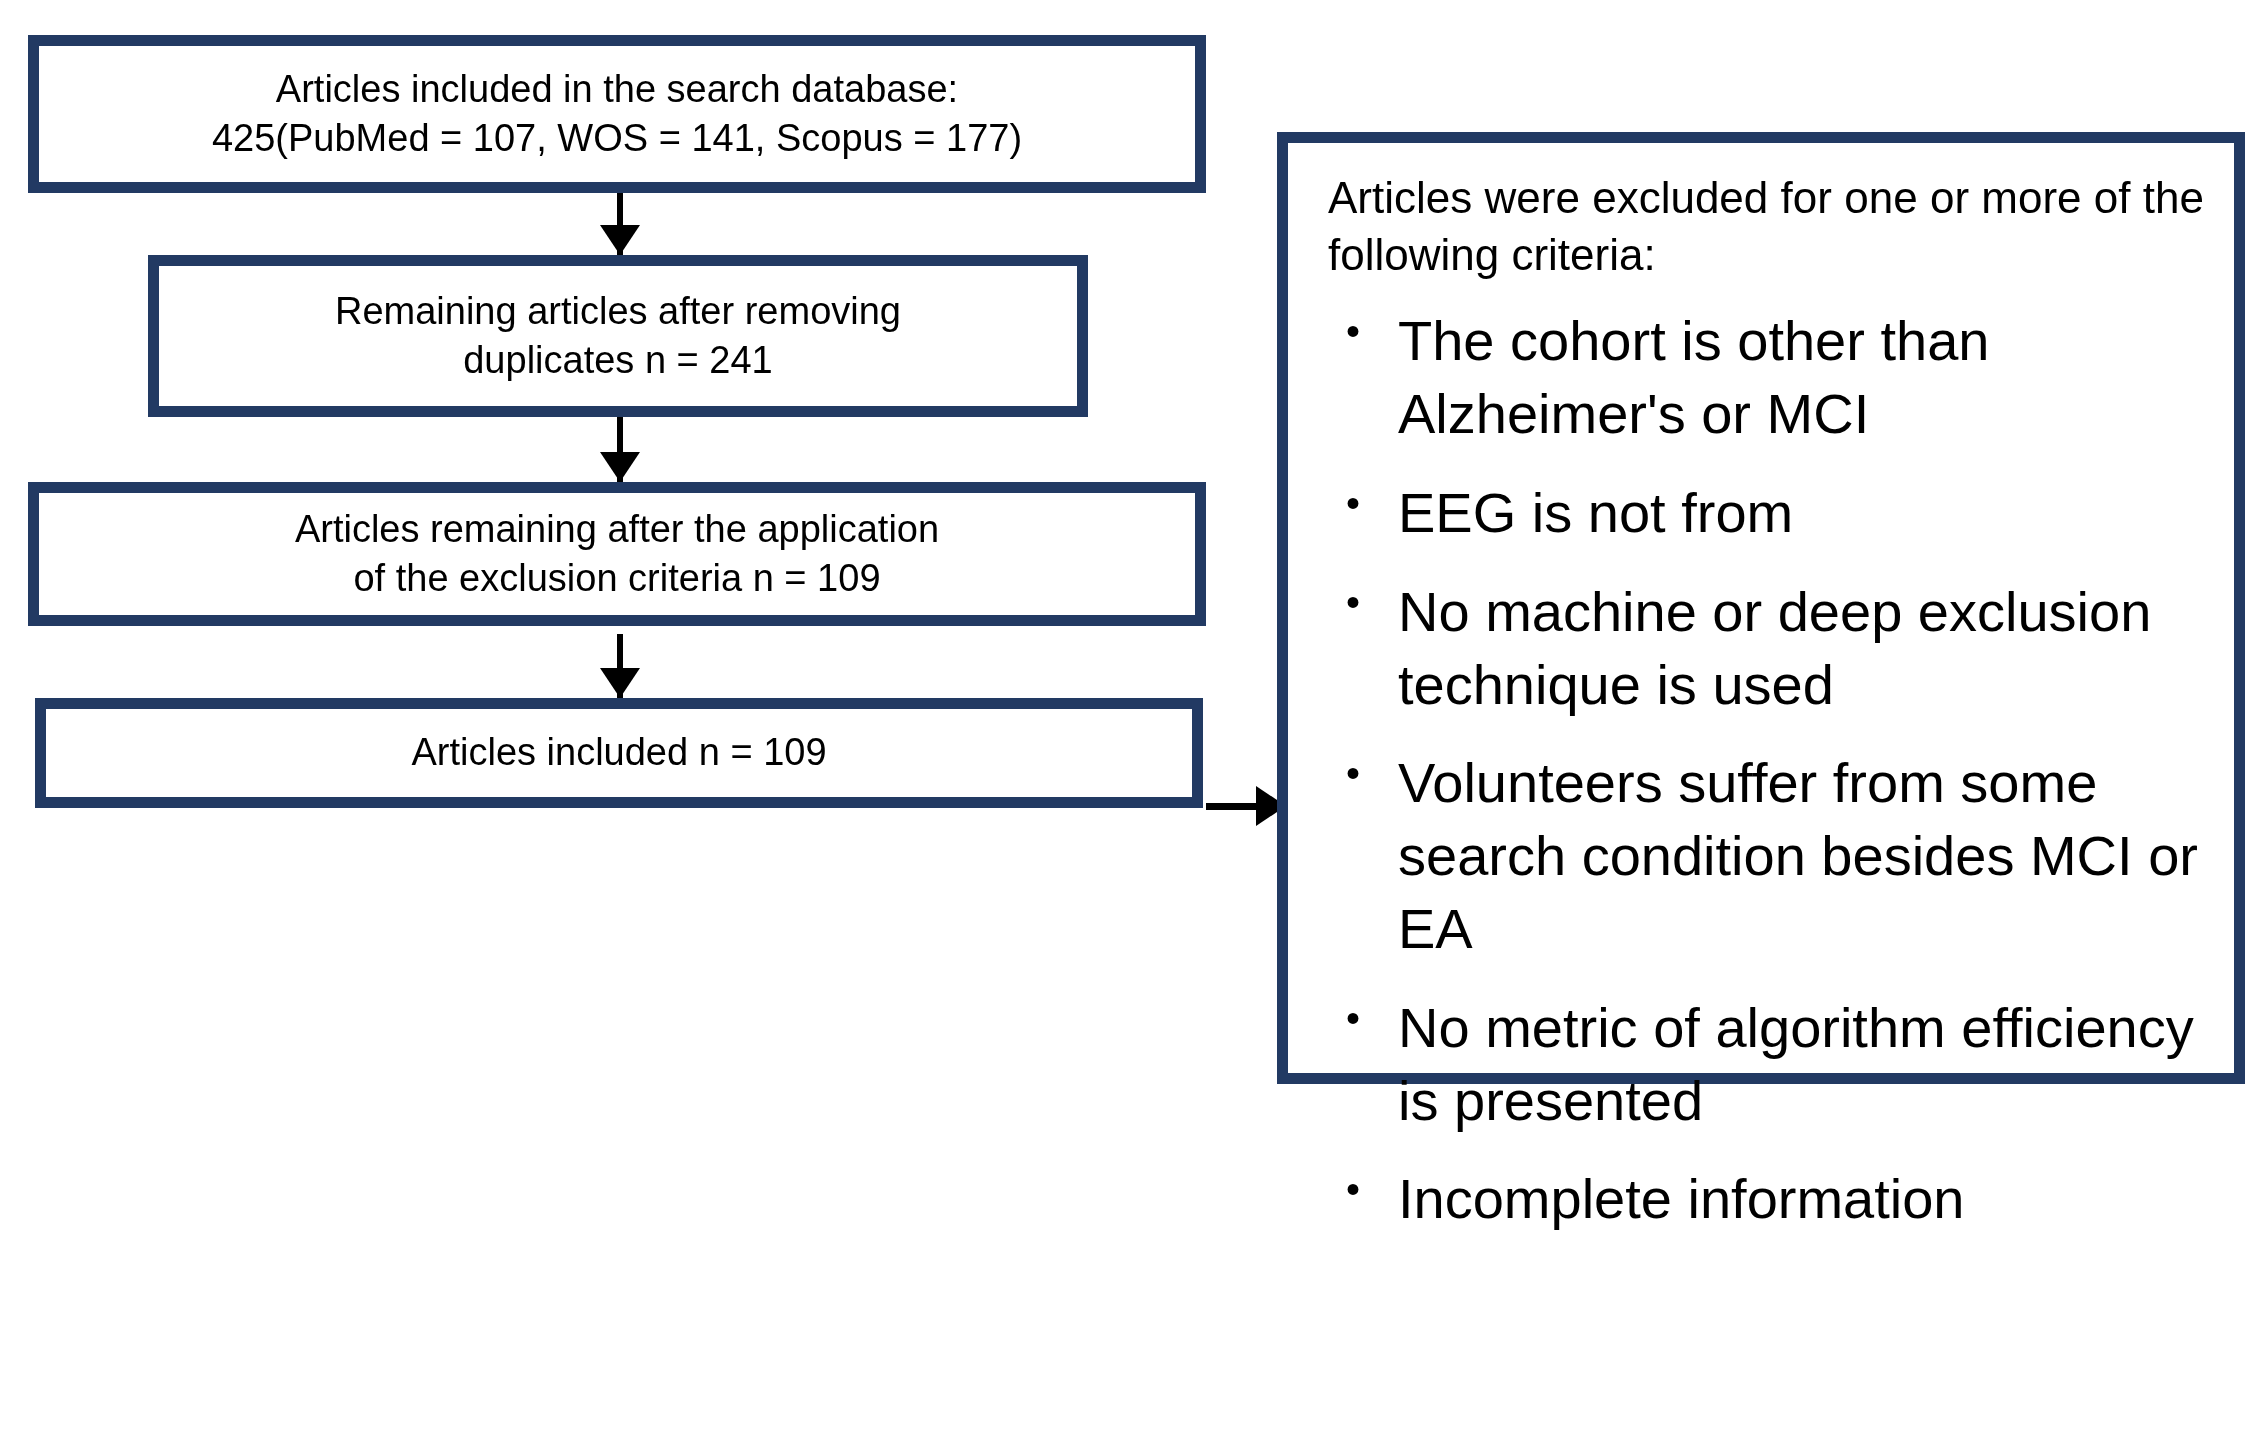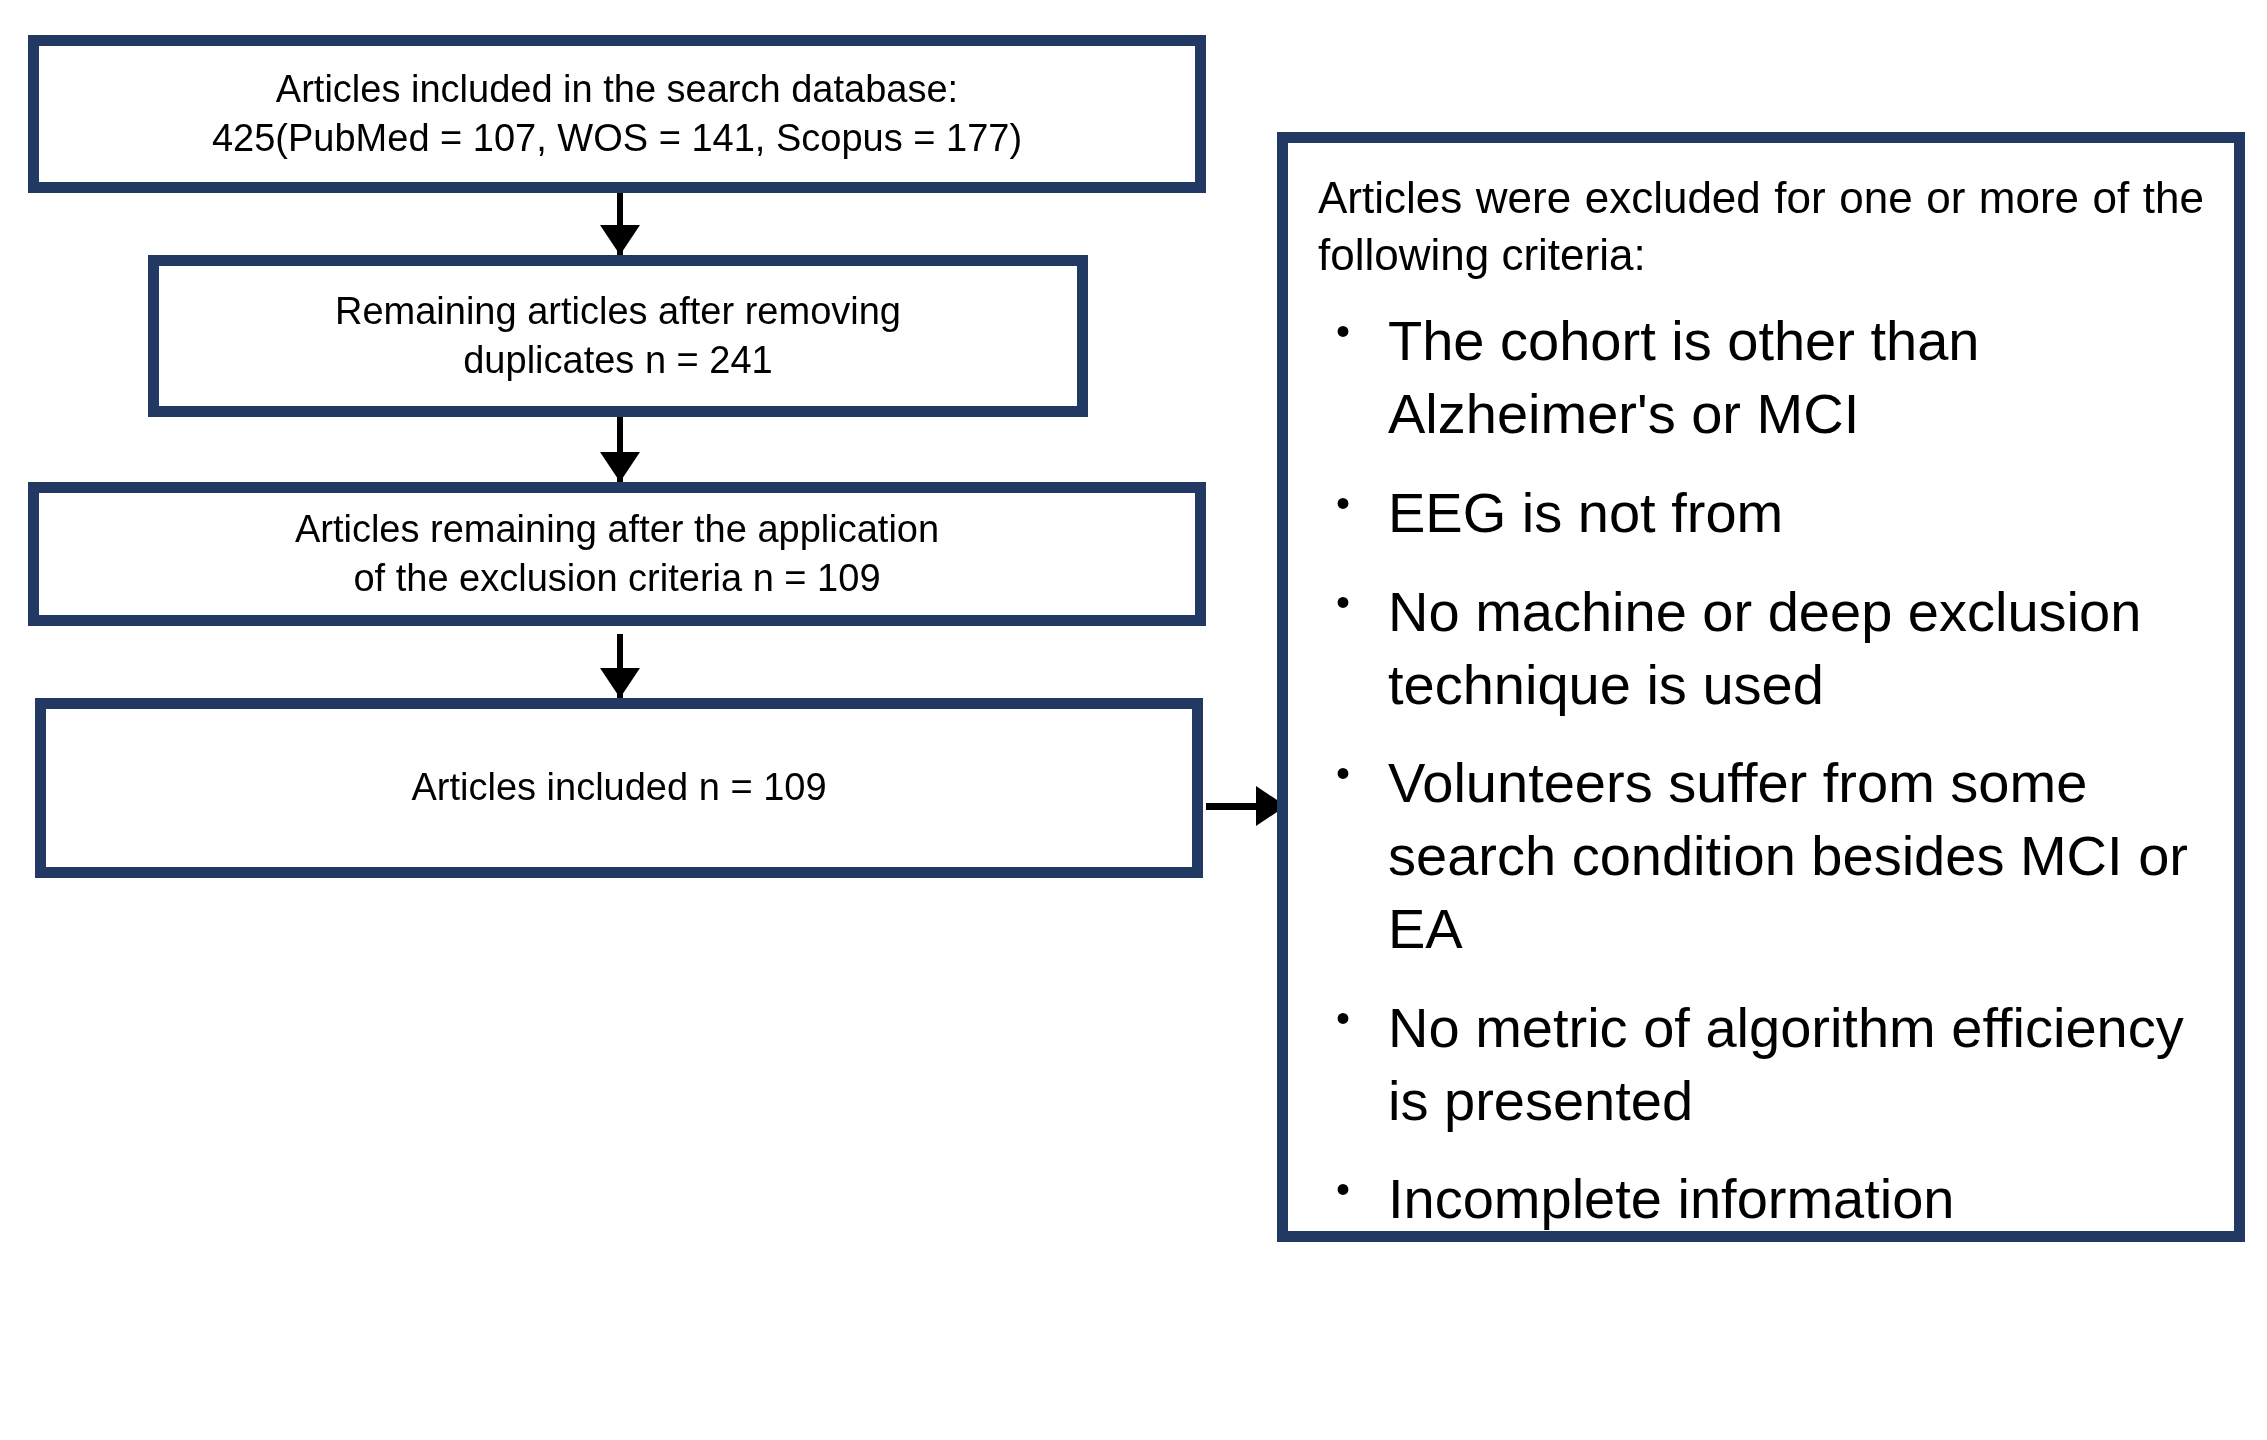--- a/index.html
+++ b/index.html
@@ -37,33 +37,33 @@
     line-height: 1.30;
     text-align: center;
     color: #000000;
     padding: 0 26px;
     white-space: pre-line;
   }
 
   #box-search      { left: 28px;  top: 35px;   width: 1178px; height: 158px; }
   #box-duplicates  { left: 148px; top: 255px;  width: 940px;  height: 162px; }
   #box-exclusion   { left: 28px;  top: 482px;  width: 1178px; height: 144px; }
-  #box-included    { left: 35px;  top: 698px;  width: 1168px; height: 180px; }
+  #box-included    { left: 35px;  top: 698px;  width: 1168px; height: 110px; }
 
   
   #panel-criteria {
     position: absolute;
     left: 1277px;
     top: 132px;
     width: 968px;
-    height: 1110px;
+    height: 952px;
     box-sizing: border-box;
     background: #ffffff;
     border: 11px solid #223A63;
-    padding: 26px 30px 10px 30px;
+    padding: 26px 30px 10px 40px;
   }
   #panel-criteria .panel-heading {
     font-size: 44px;
     line-height: 1.30;
     text-align: justify;
     text-align-last: left;
     color: #000000;
     margin: 0 0 22px 0;
   }
   .criteria-list {

